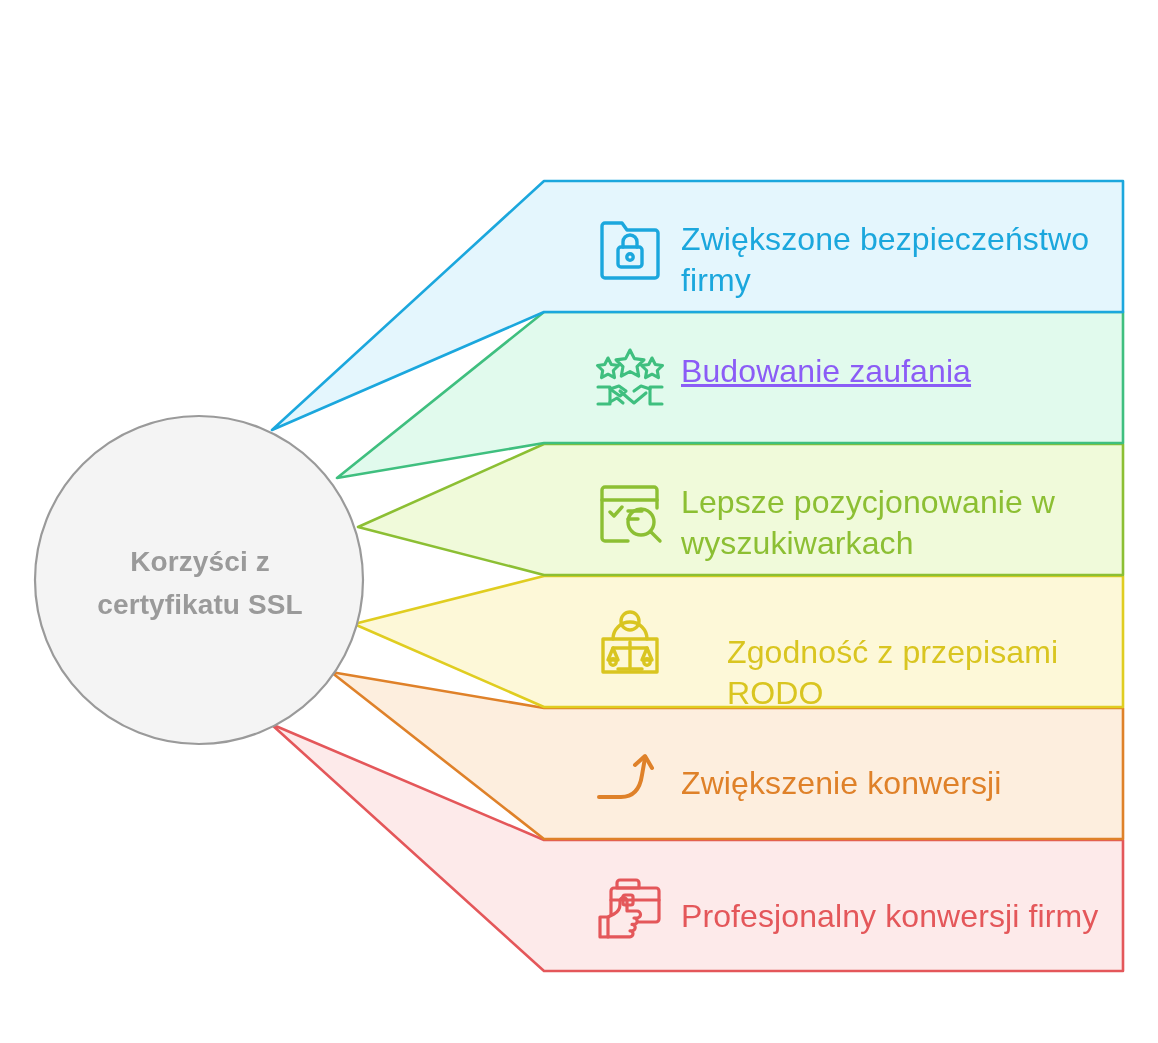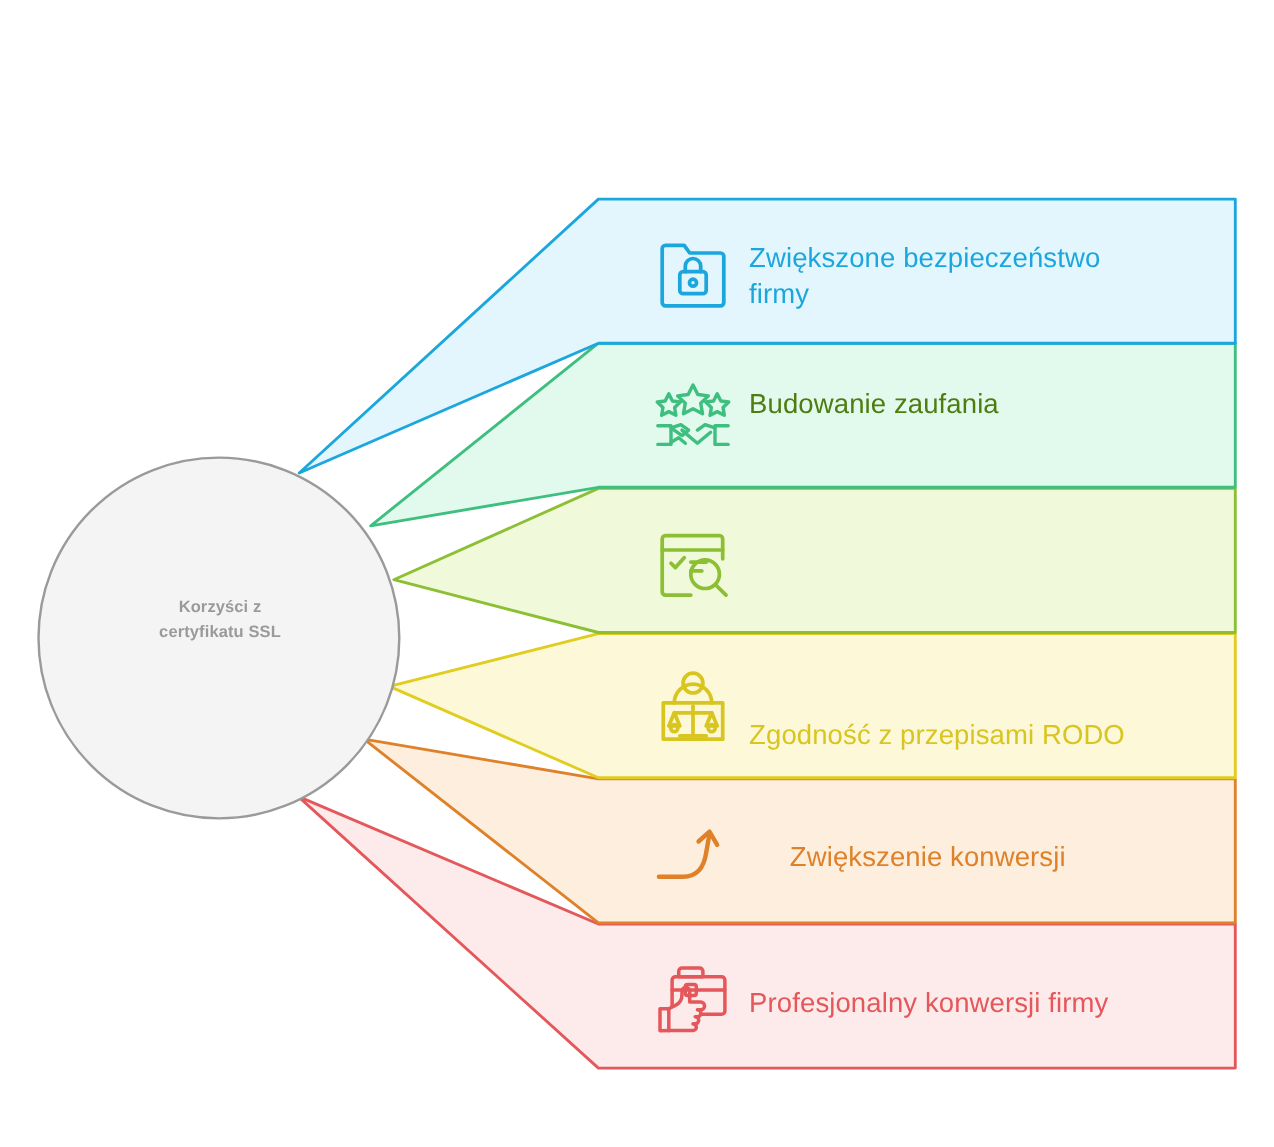--- a/index.html
+++ b/index.html
@@ -25,29 +25,29 @@
     top: 0;
     width: 1158px;
     height: 1043px;
   }
   .hub-label {
     position: absolute;
     left: 55px;
     top: 540px;
     width: 290px;
     text-align: center;
-    font-size: 15px;
+    font-size: 28px;
     font-weight: bold;
     line-height: 1.55;
     color: #9a9a9a;
     letter-spacing: 0.1px;
   }
   .row-label {
     position: absolute;
-    font-size: 25px;
+    font-size: 32px;
     line-height: 1.28;
     letter-spacing: 0.1px;
     left: 681px;
     width: 420px;
   }
   .row-label.two-line { }
   .icon-box {
     position: absolute;
     width: 72px;
     height: 72px;
@@ -113,61 +113,65 @@
       <path d="M14 13 l3.3 6.5 7.2 1 -5.2 5 1.2 7.1 -6.5-3.4 -6.5 3.4 1.2-7.1 -5.2-5 7.2-1 z"></path>
       <path d="M58 13 l3.3 6.5 7.2 1 -5.2 5 1.2 7.1 -6.5-3.4 -6.5 3.4 1.2-7.1 -5.2-5 7.2-1 z"></path>
       <path d="M4 42 h12 v17 H4"></path>
       <path d="M68 42 H56 v17 h12"></path>
       <path d="M16 44 l9-3 7 5 -6 5 z"></path>
       <path d="M56 44 l-9-3 -7 5"></path>
       <path d="M26 46 l8 7 6 5 6-5 6-5"></path>
       <path d="M16 57 l7-4 6 5"></path>
     </svg>
   </div>
-  <div class="row-label two-line" style="top:351px; color:#4d7c0f;">
+  <div class="row-label two-line" style="top:351px; color:#8b5cf6;text-decoration:underline;">
     <div>Budowanie zaufania</div>
   </div>
 
   <div class="icon-box" style="left:594px; top:478px;">
     <svg viewBox="0 0 72 72" fill="none" stroke="#8cbf33" stroke-width="3.4" stroke-linecap="round" stroke-linejoin="round">
       <path d="M63 30 V12 a3 3 0 0 0-3-3 H11 a3 3 0 0 0-3 3 v48 a3 3 0 0 0 3 3 h23"></path>
       <path d="M8 22 h55"></path>
       <path d="M16 34 l4 4 8-9"></path>
       <path d="M34 33 h14"></path>
       <path d="M34 41 h10"></path>
       <circle cx="47" cy="44" r="13"></circle>
       <path d="M57 54 l9 9"></path>
     </svg>
+  </div>
+  <div class="row-label two-line" style="top:482px; color:#8cbf33;">
+    <div>Lepsze pozycjonowanie w</div>
+    <div>wyszukiwarkach</div>
   </div>
 
   <div class="icon-box" style="left:594px; top:608px;">
     <svg viewBox="0 0 72 72" fill="none" stroke="#d9c520" stroke-width="3.4" stroke-linecap="round" stroke-linejoin="round">
       <circle cx="36" cy="13" r="9"></circle>
       <path d="M19 31 a17 17 0 0 1 34 0"></path>
       <path d="M9 31 h54 v33 H9 z"></path>
       <path d="M36 34 v27"></path>
       <path d="M24 61 h24"></path>
       <path d="M19 40 h34"></path>
       <path d="M19 40 l-5 12 h10 z"></path>
       <path d="M53 40 l-5 12 h10 z"></path>
       <circle cx="19" cy="54" r="3.2"></circle>
       <circle cx="53" cy="54" r="3.2"></circle>
     </svg>
   </div>
-  <div class="row-label" style="top:652px; color:#d9c520;">
+  <div class="row-label" style="top:632px; color:#d9c520;margin-left:46px;">
     <div>Zgodność z przepisami RODO</div>
   </div>
 
   <div class="icon-box" style="left:594px; top:740px;">
     <svg viewBox="0 0 72 72" fill="none" stroke="#df8129" stroke-width="4" stroke-linecap="round" stroke-linejoin="round">
       <path d="M5 57 h22 c12 0 19-8 21-22 l3-17"></path>
       <path d="M41 25 l10-9 7 12"></path>
     </svg>
   </div>
-  <div class="row-label" style="top:763px; color:#df8129;margin-left:37px;">
+  <div class="row-label" style="top:763px; color:#df8129;">
     <div>Zwiększenie konwersji</div>
   </div>
 
   <div class="icon-box" style="left:594px; top:870px;">
     <svg viewBox="0 0 72 72" fill="none" stroke="#e4575a" stroke-width="3.2" stroke-linecap="round" stroke-linejoin="round">
       <path d="M26 10 h16 a3 3 0 0 1 3 3 v5 H23 v-5 a3 3 0 0 1 3-3 z"></path>
       <path d="M17 45 V21 a3 3 0 0 1 3-3 h42 a3 3 0 0 1 3 3 v28 a3 3 0 0 1-3 3 H44"></path>
       <path d="M17 30 h48"></path>
       <rect x="29" y="25" width="10" height="10" rx="2"></rect>
       <path d="M6 67 V47 h8 l6-3 c4-2 6-6 6-10 v-3 a3.5 3.5 0 0 1 7 0 v10 h10 a3.5 3.5 0 0 1 0 7 h-3 a3.2 3.2 0 0 1 0 6.4 h-2 a3.2 3.2 0 0 1 0 6.4 h-2 a3 3 0 0 1 0 6 H16 z"></path>

